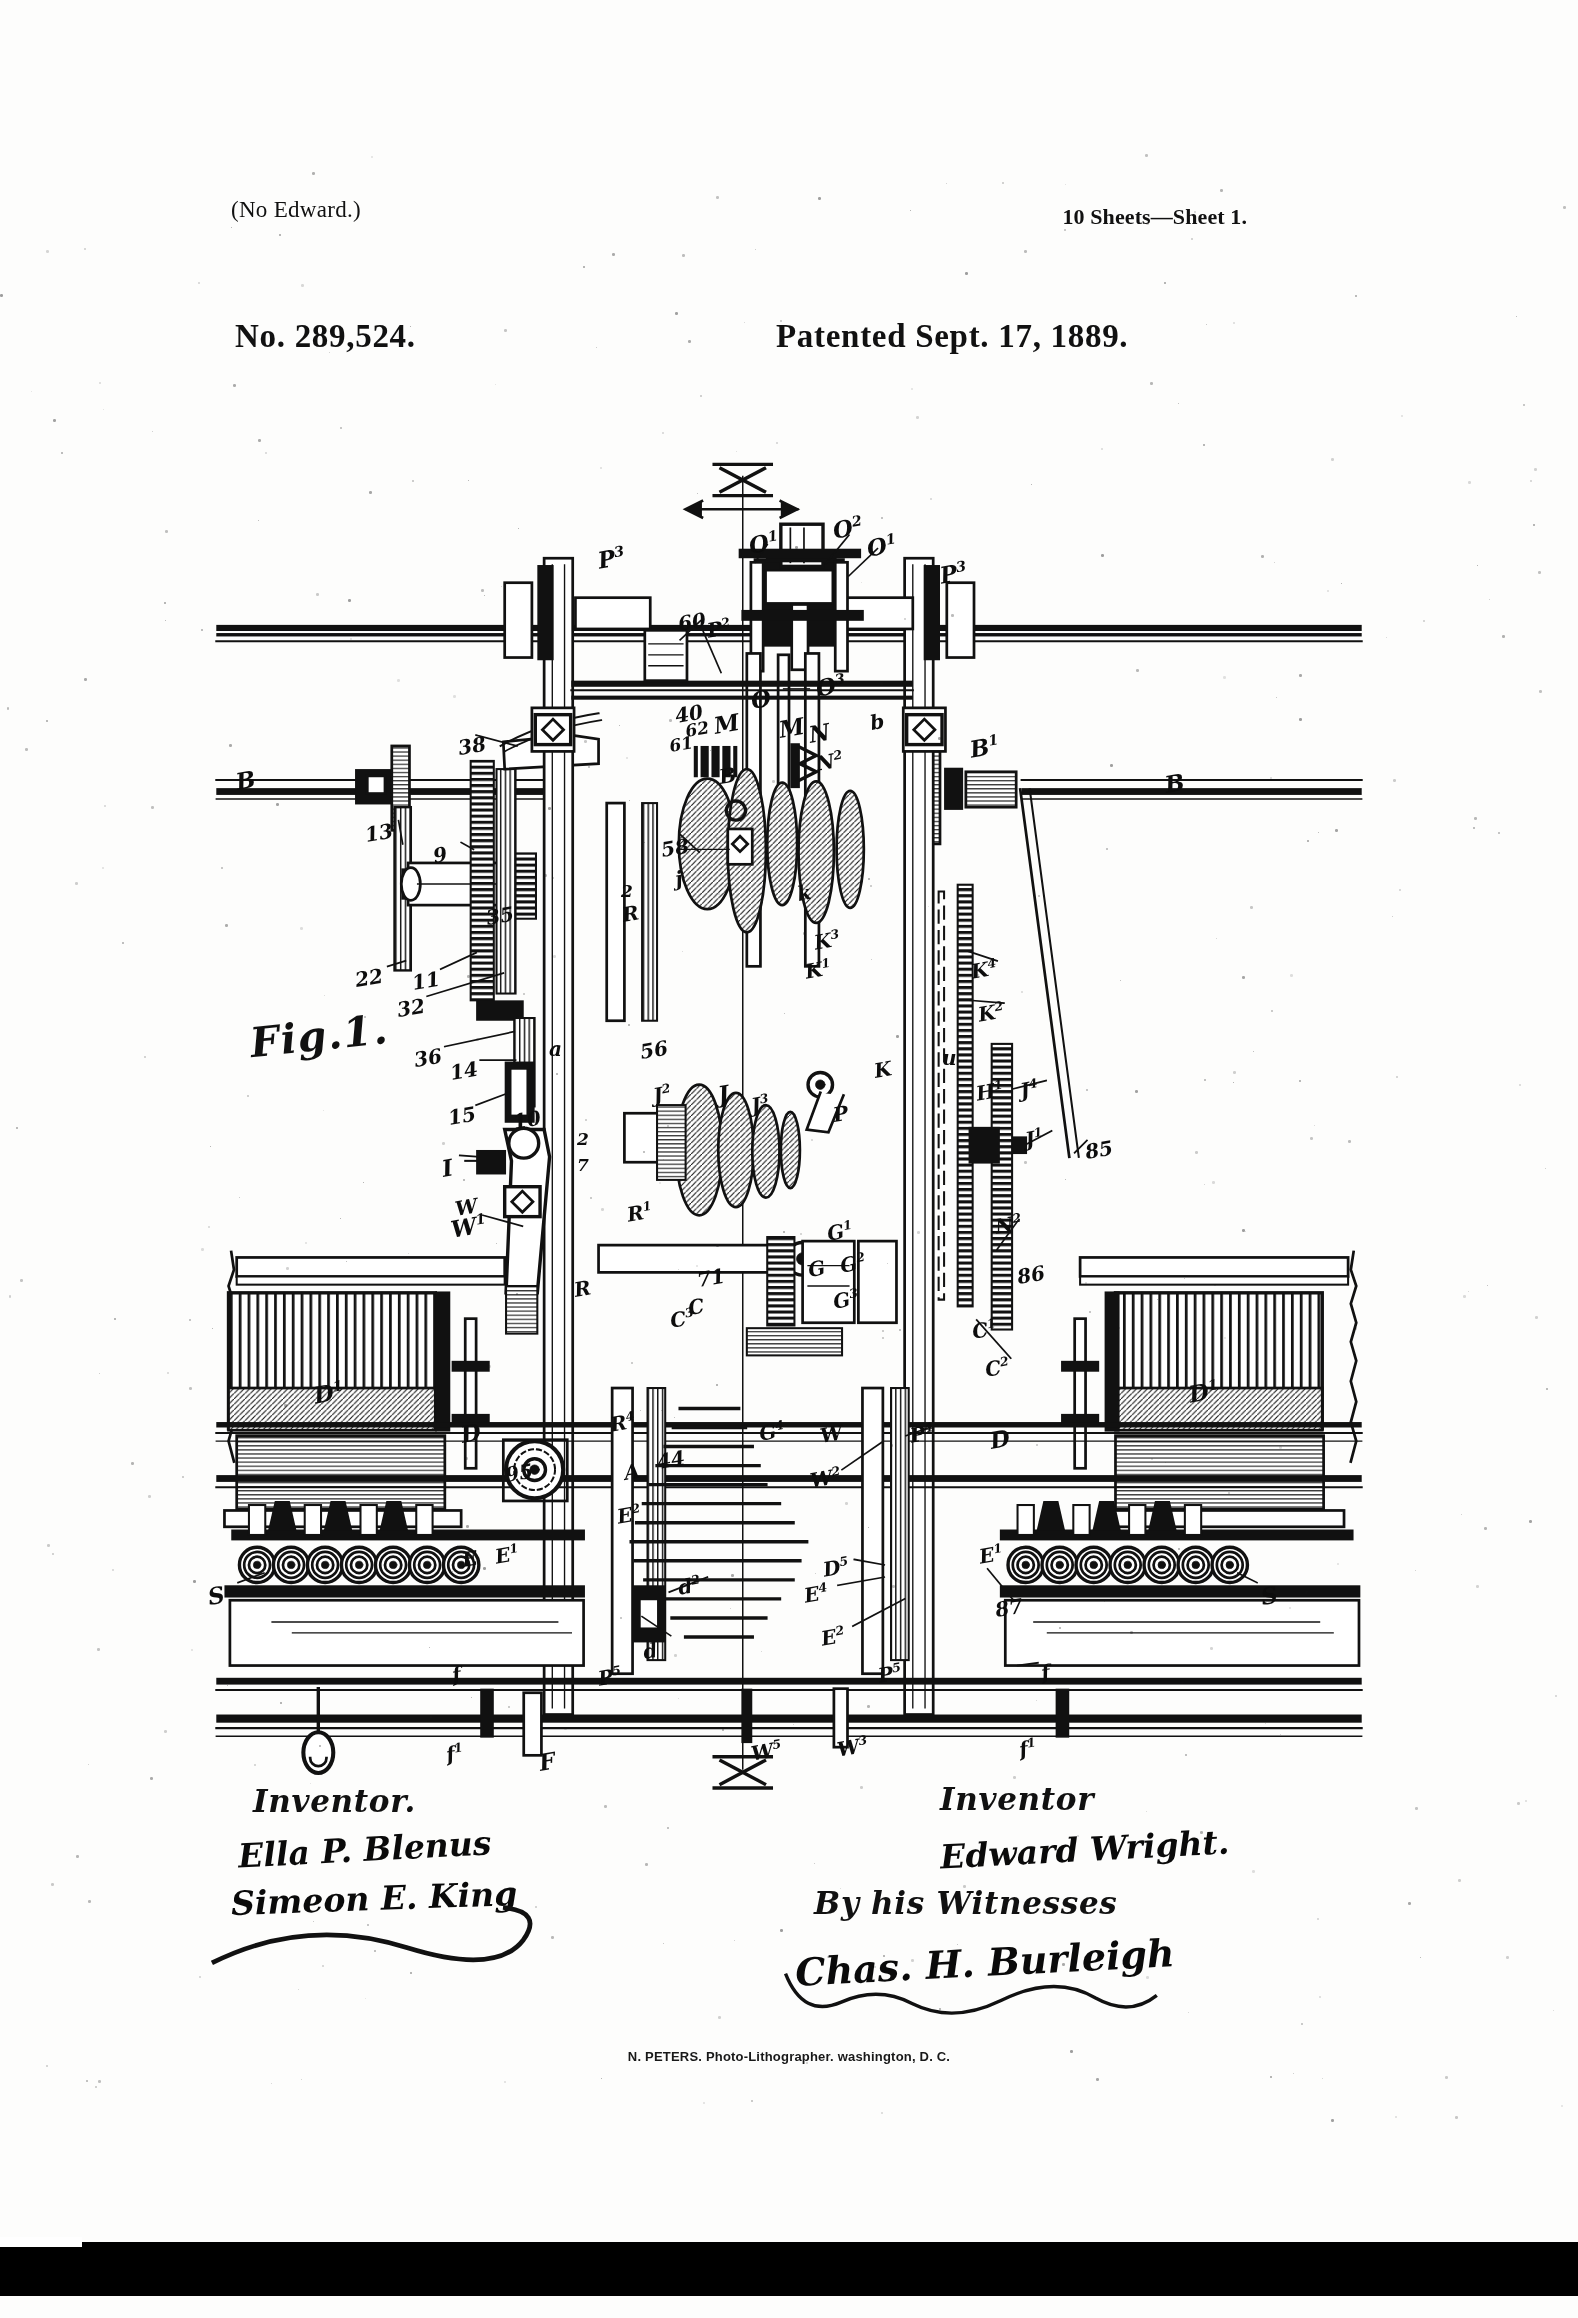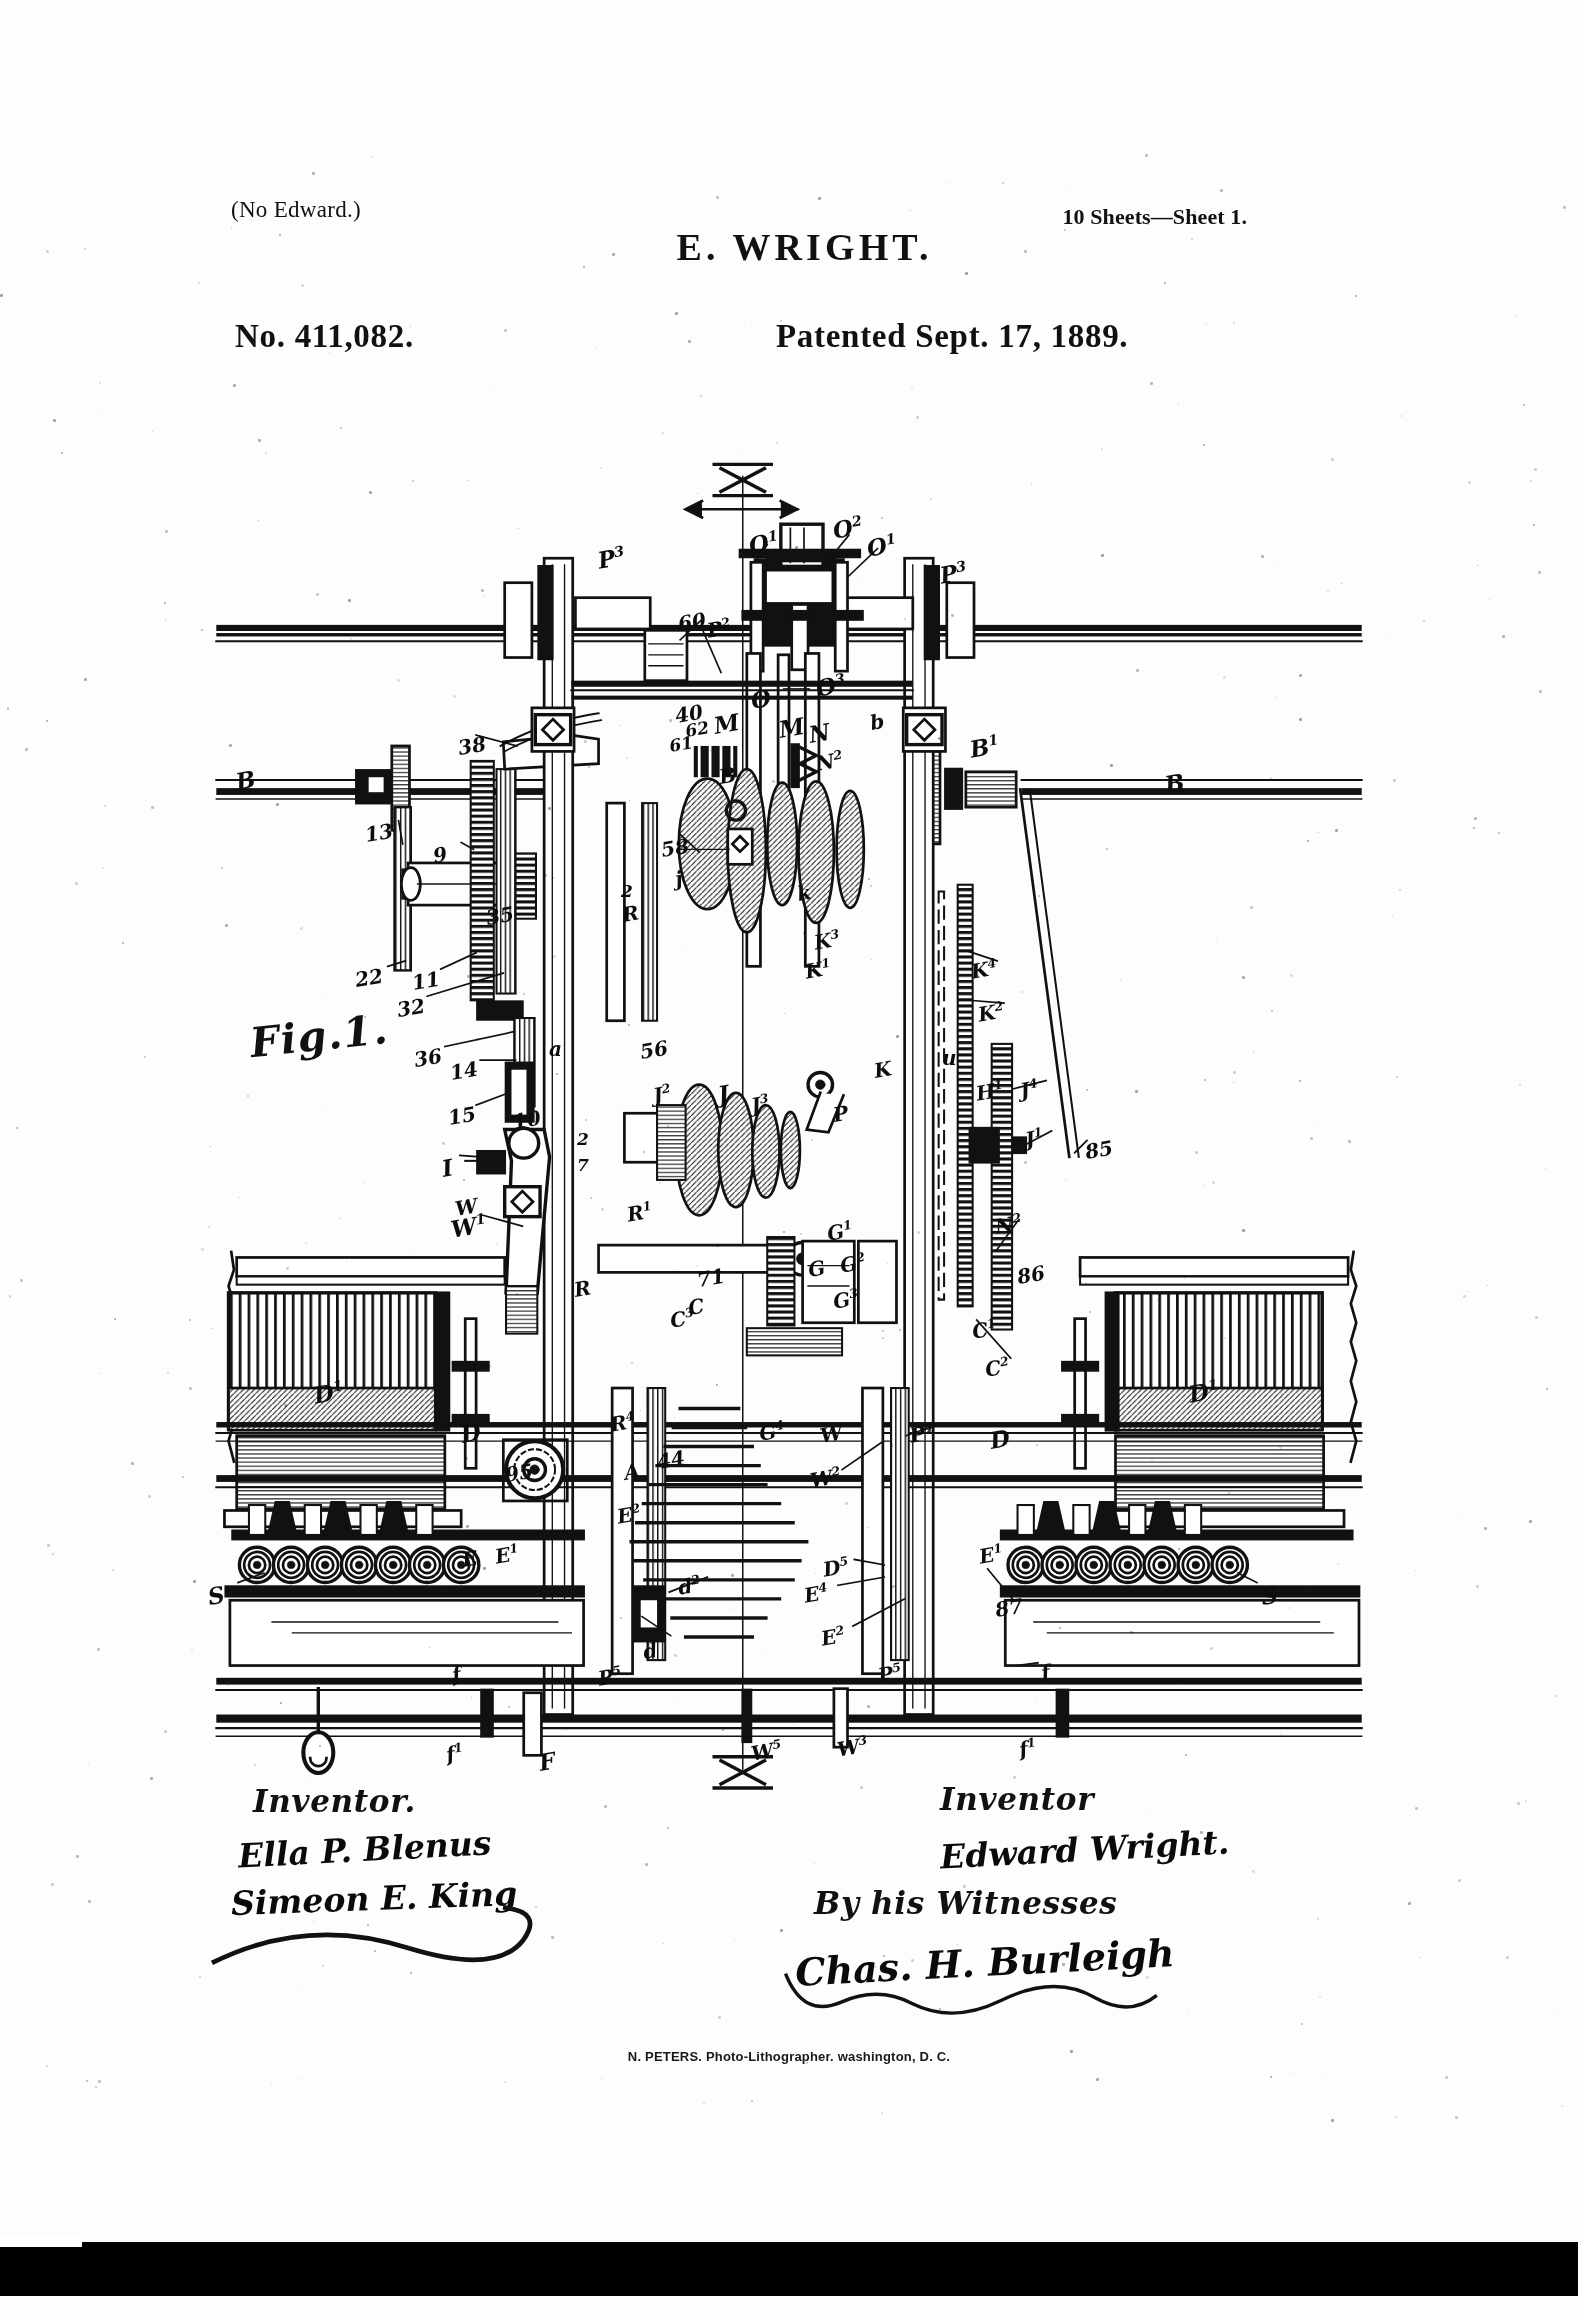--- a/index.html
+++ b/index.html
@@ -174,22 +174,21 @@
     background: #fff;
   }
 </style>
 </head>
 <body>
 
 <div class="sheet">
 
   <div class="hdr-nomodel">(No Edward.)</div>
   <div class="hdr-sheets">10 Sheets—Sheet 1.</div>
-  <div class="hdr-inventor">E. WRIGHT.</div>
-  <div class="hdr-number">No. 411,082.</div>
+  <div class="hdr-number">No. 289,524.</div>
   <div class="hdr-date">Patented Sept. 17, 1889.</div>
 
   <svg id="fig1" width="1578" height="2319" viewBox="0 0 2320 3408">
     <defs>
       <pattern id="hatchV" width="7" height="7" patternUnits="userSpaceOnUse">
         <rect width="7" height="7" fill="#fff"></rect>
         <line x1="1" y1="0" x2="1" y2="7" stroke="#111" stroke-width="2.2"></line>
       </pattern>
       <pattern id="hatchH" width="6" height="6" patternUnits="userSpaceOnUse">
         <rect width="6" height="6" fill="#fff"></rect>

